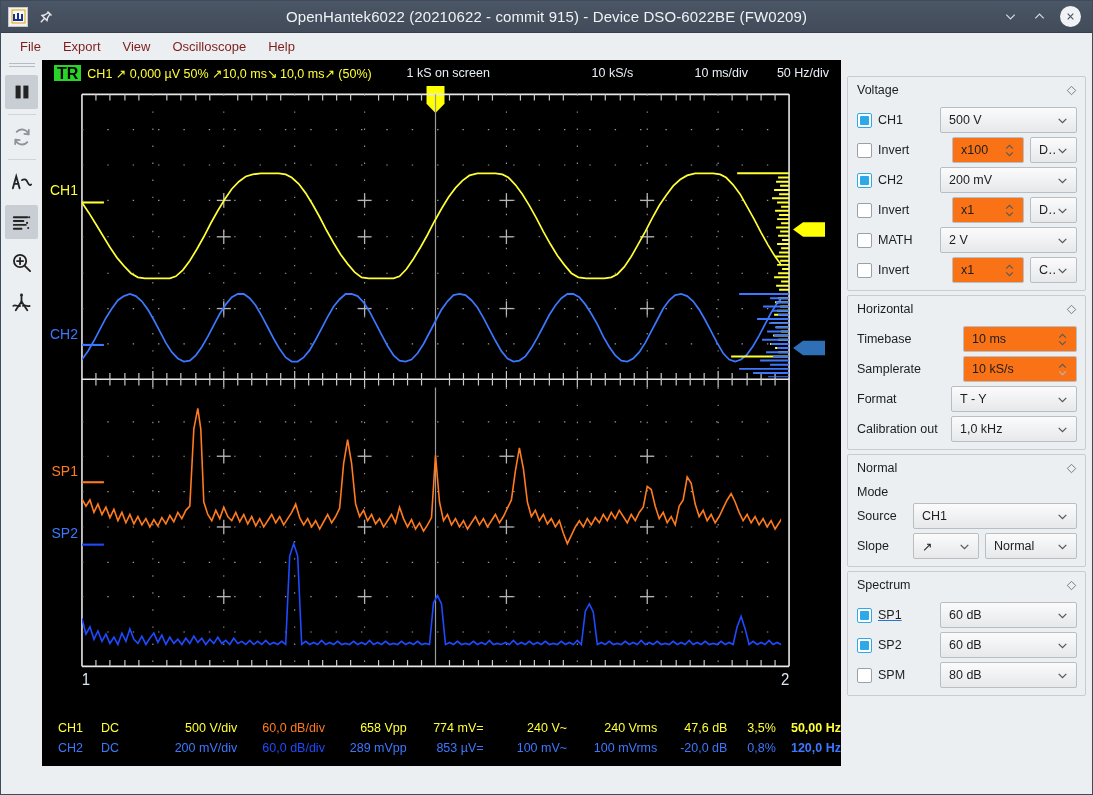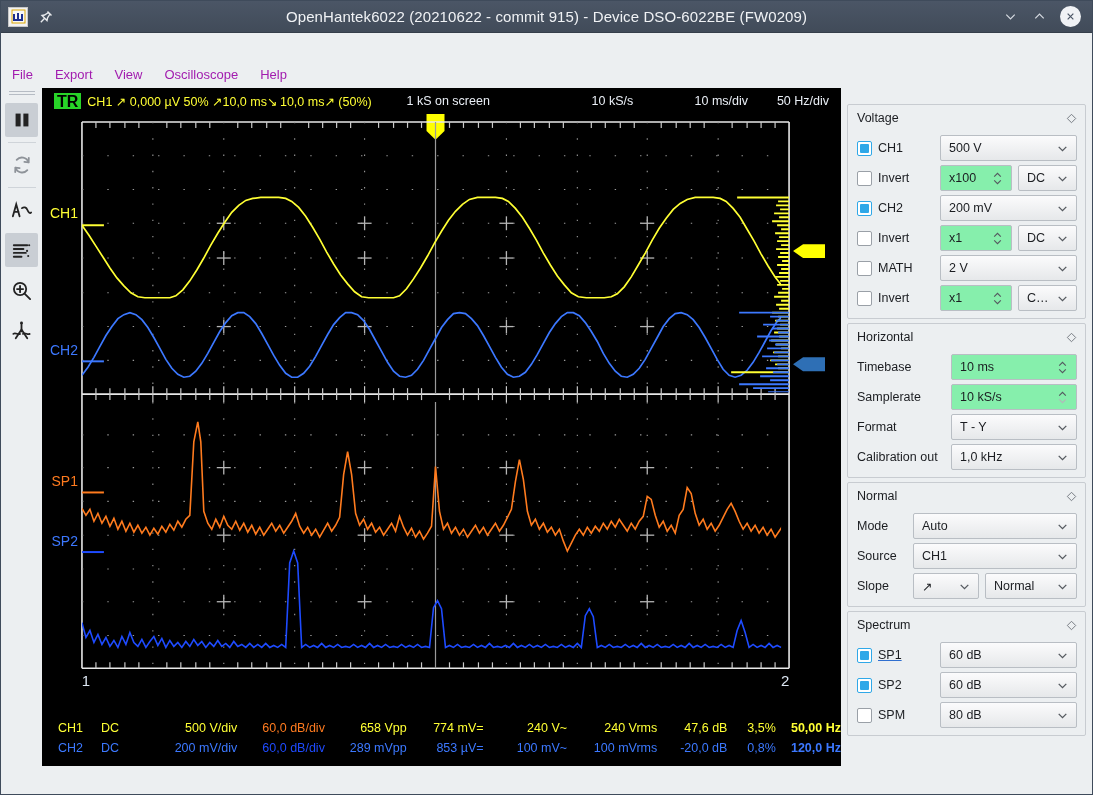--- a/index.html
+++ b/index.html
@@ -40,22 +40,22 @@
   }
   .win-btns{margin-left:auto;display:flex;align-items:center;gap:12px;padding-right:11px;}
   .win-btn{width:17px;height:17px;color:#d5dae1;display:flex;align-items:center;justify-content:center;cursor:default;}
   .win-close{
     width:21px;height:21px;border-radius:50%;background:#f0f2f5;
     color:#4b5666;display:flex;align-items:center;justify-content:center;
   }
   
   .menubar{
     height:27px;flex:0 0 27px;background:#eceff1;
-    display:flex;align-items:center;padding-left:0;
-    font-size:13px;color:#a21caf;margin-top:28px;
+    display:flex;align-items:center;padding-left:8px;
+    font-size:13px;color:#7f1d1d;
   }
   .menu-item{padding:4px 11px;cursor:default;}
   
   .body-row{flex:1 1 auto;display:flex;min-height:0;}
   
   .lefttoolbar{
     width:41px;flex:0 0 41px;background:#eceff1;
     display:flex;flex-direction:column;align-items:center;
     padding-top:3px;
   }
@@ -147,21 +147,21 @@
   .lbl.w-t{width:50px;}
   .lbl.w-fb{width:92px;}
   .lbl.u{text-decoration:underline;text-decoration-color:#2f6fd0;}
   .combo{
     flex:1 1 auto;height:26px;box-sizing:border-box;
     border:1px solid #b9bec4;border-radius:2px;
     background:linear-gradient(#fbfbfc,#e6e8ea);
     display:flex;align-items:center;padding:0 4px 0 8px;
     position:relative;min-width:0;
   }
-  .combo.flat{background:#86efac;}
+  .combo.flat{background:#f97316;margin-left:12px;}
   .combo .val{flex:1 1 auto;overflow:hidden;white-space:nowrap;text-overflow:ellipsis;}
   .combo .chev{width:13px;height:13px;flex:0 0 13px;color:#54595f;margin-right:3px;}
   .spin{width:13px;height:16px;flex:0 0 13px;color:#54595f;margin-right:3px;}
   .combo.small{flex:0 0 72px;}
   .combo.slope{flex:0 0 66px;}
   
   .statusbar{flex:0 0 28px;background:#eceff1;}
 </style>
 </head>
 <body>
@@ -949,26 +949,20 @@
         <div class="panel-title">
           <span>Normal</span>
           <span class="float">
             <svg viewBox="0 0 12 12" width="11" height="11" fill="none" stroke="currentColor" stroke-width="1">
                 <path d="M6 1.4 L10.6 6 L6 10.6 L1.4 6 Z"></path>
               </svg>
           </span>
         </div>
         <div class="row">
           <span class="lbl w-t">Mode</span>
-          <span class="combo">
-            <span class="val">Auto</span>
-            <span class="chev"><svg viewBox="0 0 12 12" width="13" height="13" fill="none" stroke="currentColor" stroke-width="1.2">
-                  <path d="M2.5 4.5 L6 8 L9.5 4.5"></path>
-                </svg></span>
-          </span>
         </div>
         <div class="row">
           <span class="lbl w-t">Source</span>
           <span class="combo">
             <span class="val">CH1</span>
             <span class="chev"><svg viewBox="0 0 12 12" width="13" height="13" fill="none" stroke="currentColor" stroke-width="1.2">
                   <path d="M2.5 4.5 L6 8 L9.5 4.5"></path>
                 </svg></span>
           </span>
         </div>

